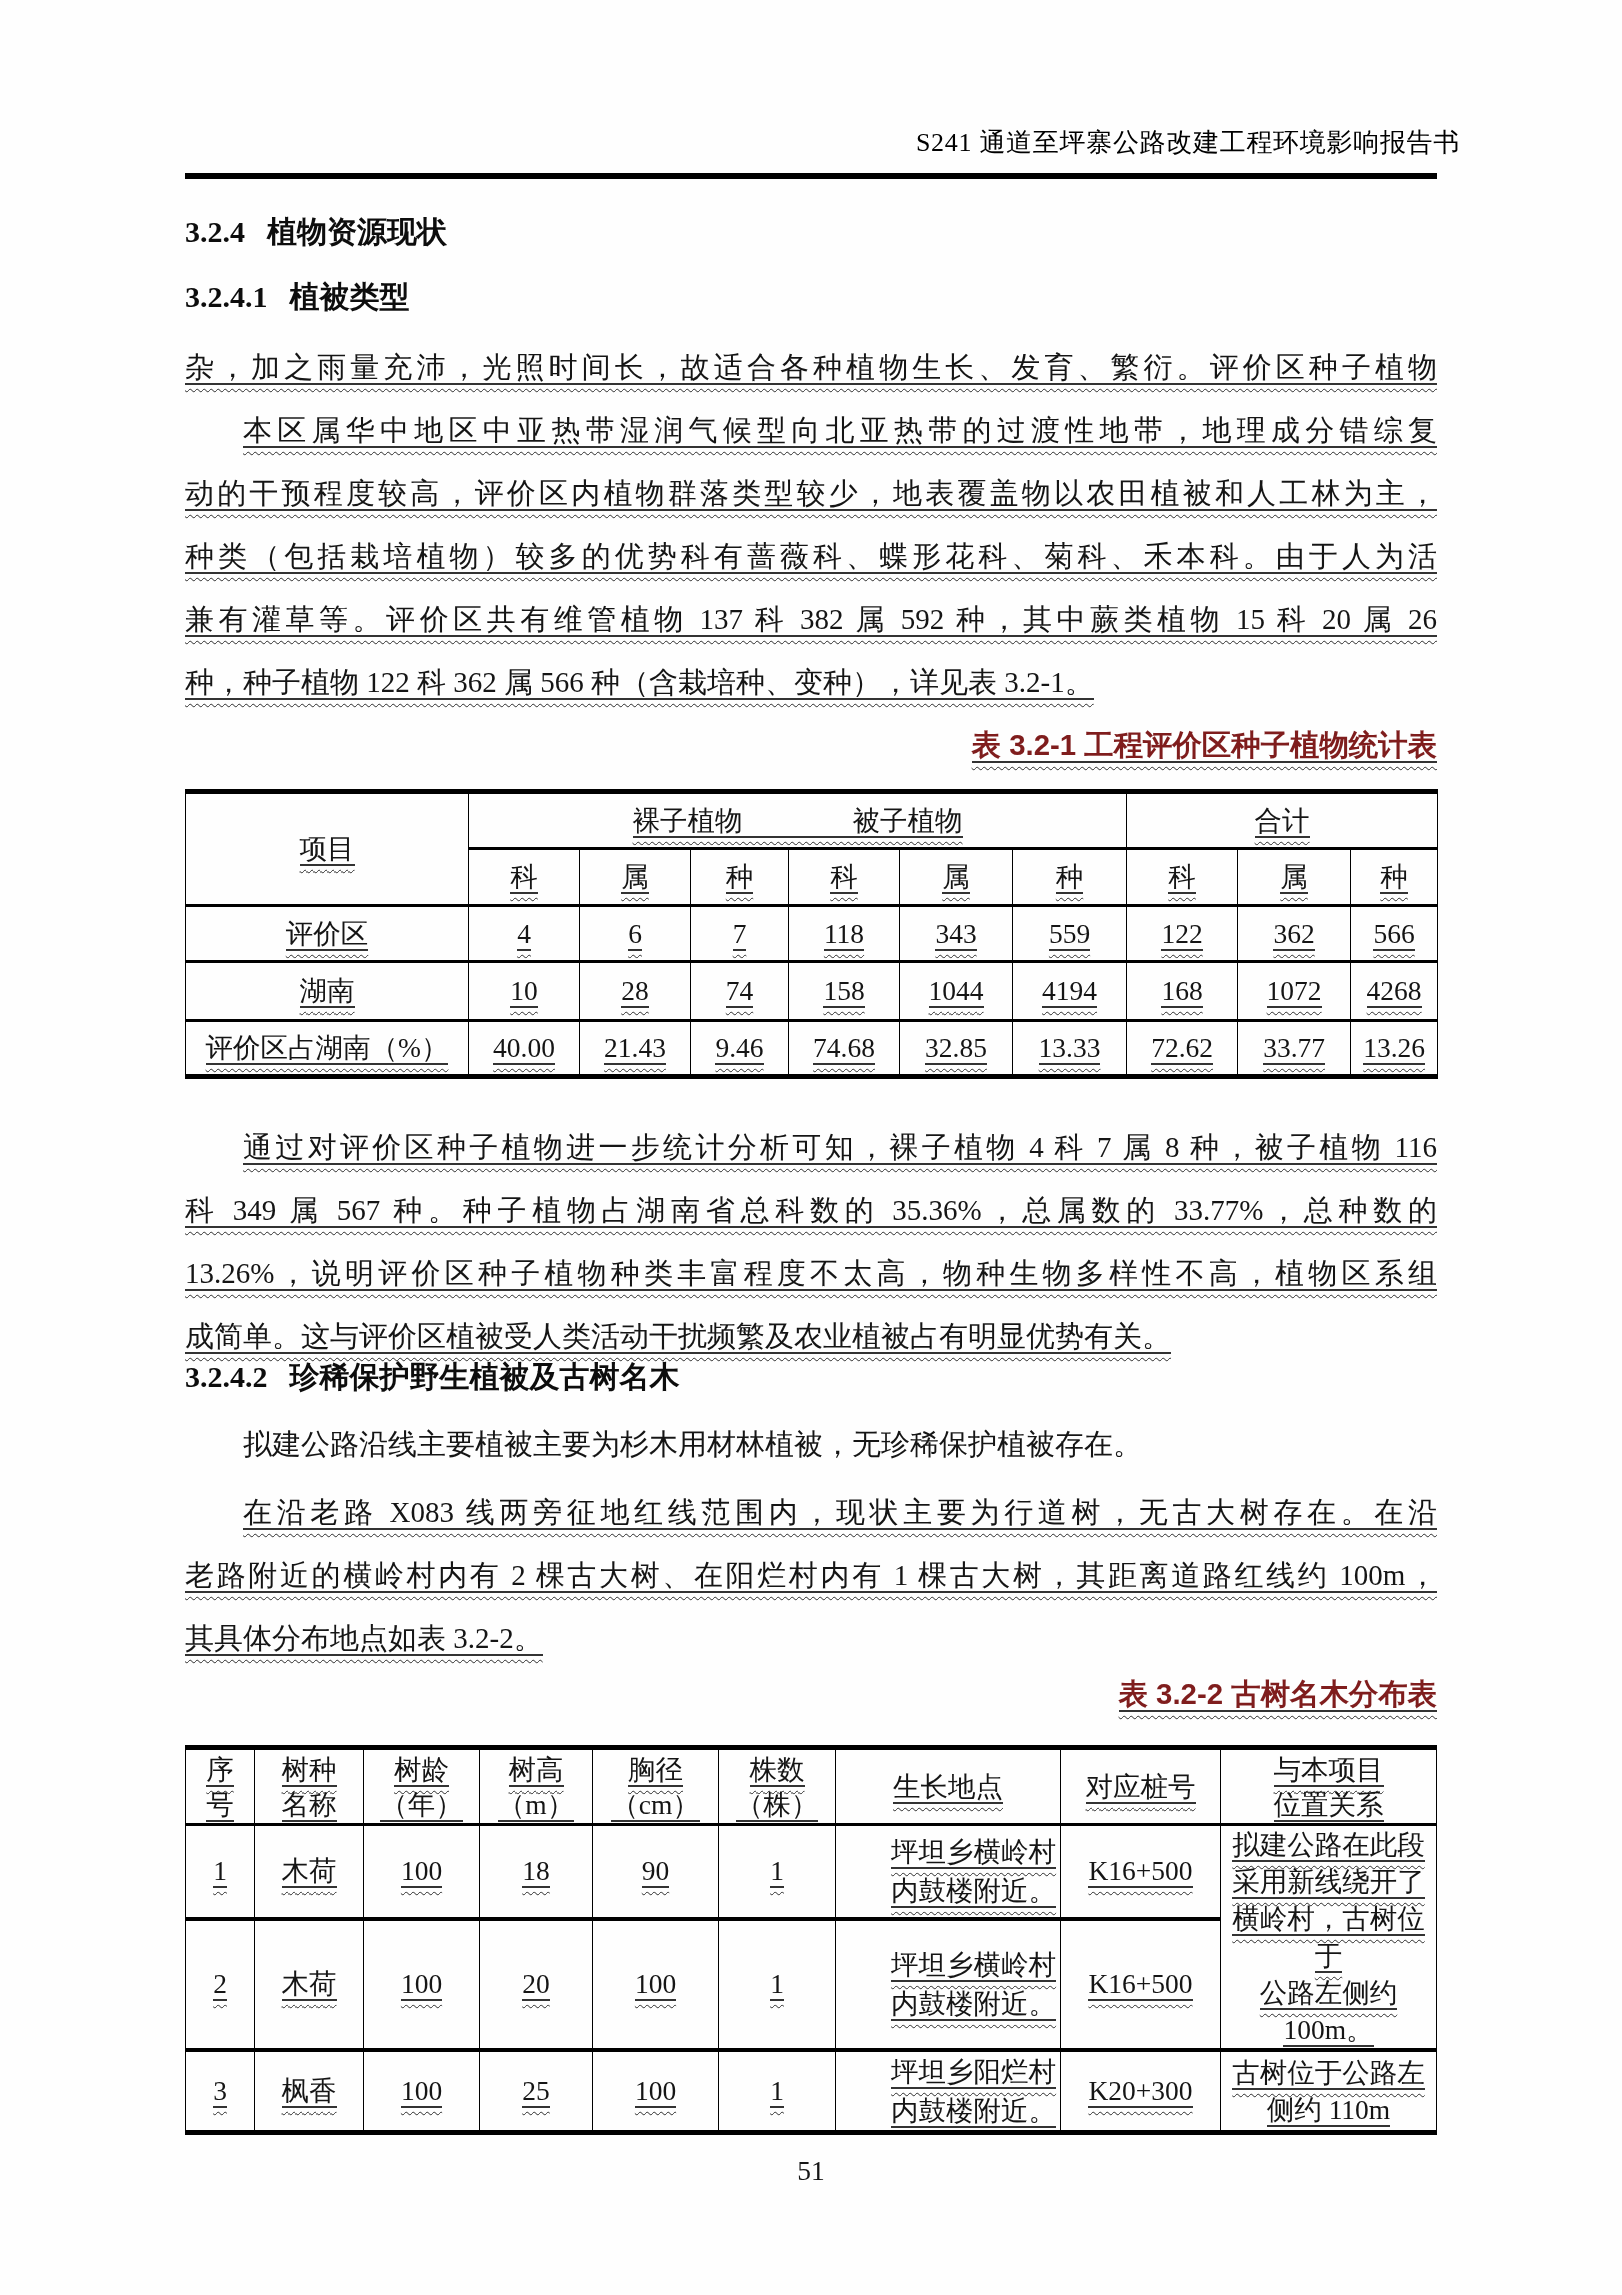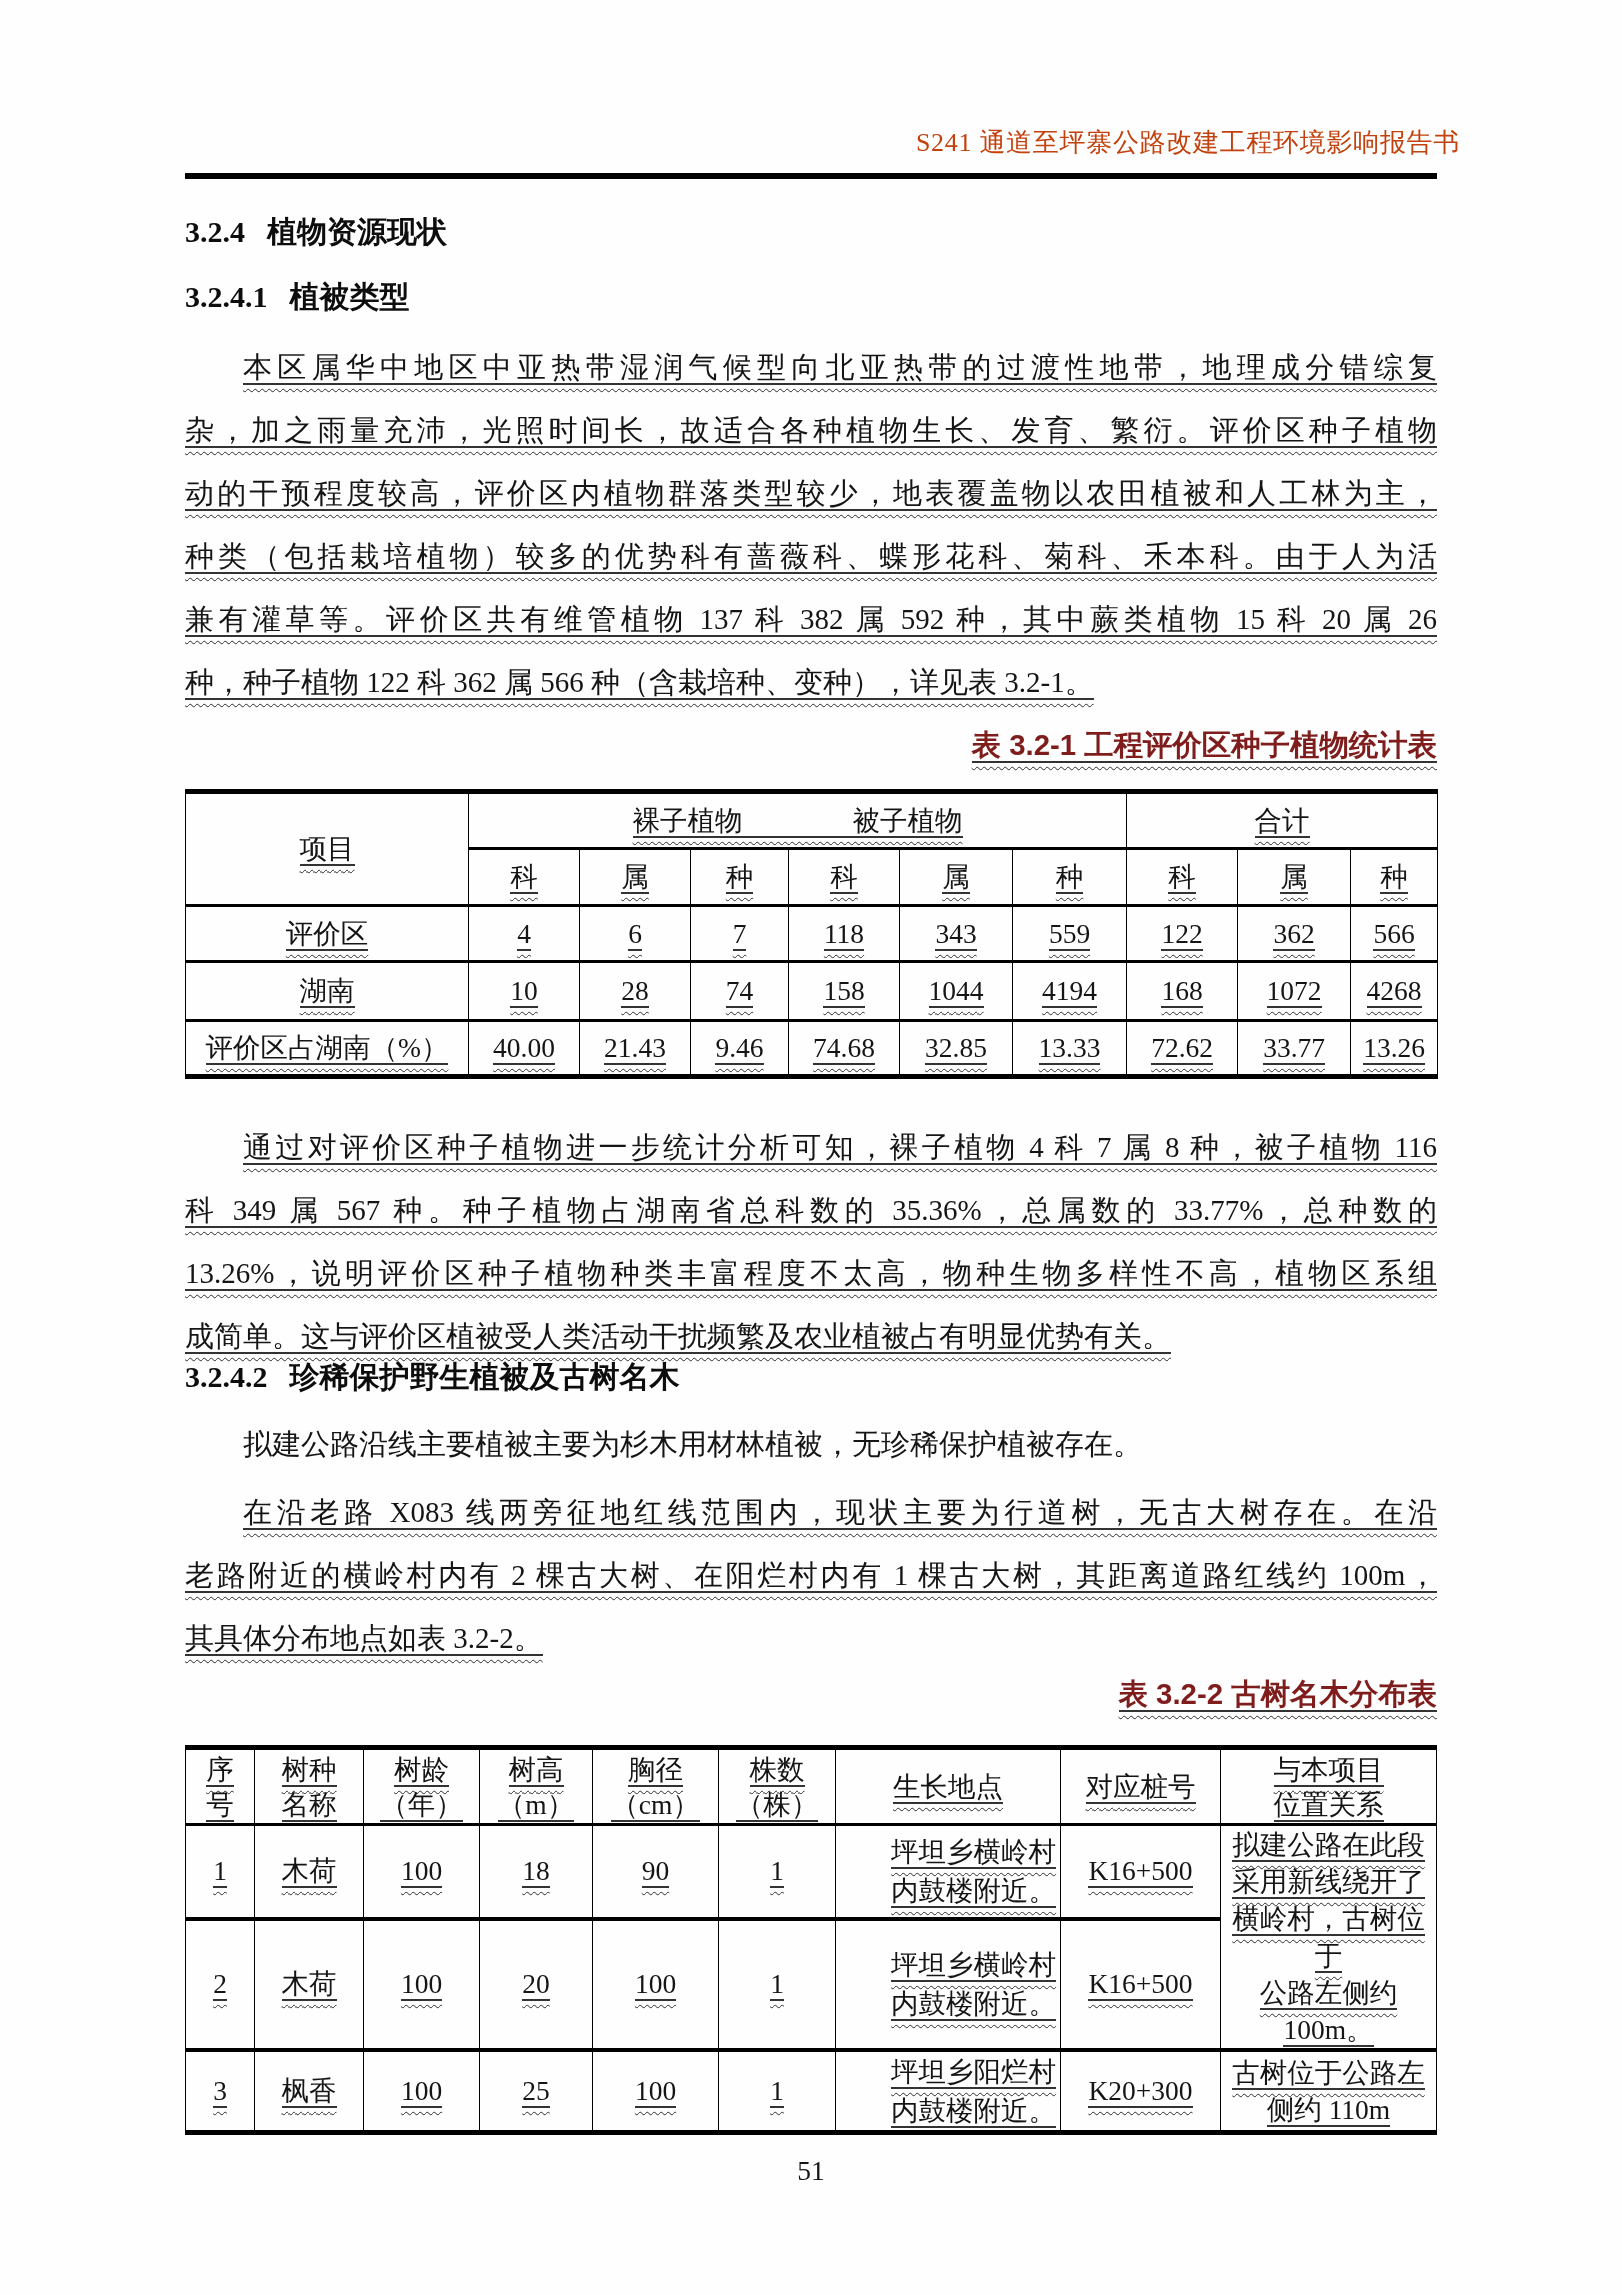--- a/index.html
+++ b/index.html
@@ -8,21 +8,21 @@
     width:1622px;height:2295px;
     background:#fefefe;
     overflow:hidden;
     font-family:"Liberation Serif","DejaVu Serif",serif;
     color:#111;
   }
   
   .hdr-title{
     position:absolute;left:185px;top:126px;width:1275px;
     text-align:right;font-size:26px;line-height:34px;
-    letter-spacing:0.7px;color:#c2410c;
+    letter-spacing:0.7px;color:#000000;
   }
   .hdr-rule{
     position:absolute;left:185px;top:173px;width:1252px;height:5.9px;
     background:#000;
   }
   
   .hsec{
     position:absolute;left:185px;width:1252px;
     font-family:"Liberation Sans","DejaVu Sans",sans-serif;
     font-weight:bold;font-size:30px;line-height:42px;color:#0d0d0d;
@@ -93,22 +93,22 @@
   <div class="hdr-rule"></div>
 
   <div class="hsec" style="top:211px">
     <span class="num">3.2.4</span><span>植物资源现状</span>
   </div>
   <div class="hsec" style="top:276px">
     <span class="num">3.2.4.1</span><span>植被类型</span>
   </div>
 
   <div class="para" style="top:336px">
+    <div class="pline"><span class="uw">杂，加之雨量充沛，光照时间长，故适合各种植物生长、发育、繁衍。评价区种子植物</span></div>
     <div class="pline first"><span class="uw">本区属华中地区中亚热带湿润气候型向北亚热带的过渡性地带，地理成分错综复</span></div>
-    <div class="pline"><span class="uw">杂，加之雨量充沛，光照时间长，故适合各种植物生长、发育、繁衍。评价区种子植物</span></div>
     <div class="pline"><span class="uw">动的干预程度较高，评价区内植物群落类型较少，地表覆盖物以农田植被和人工林为主，</span></div>
     <div class="pline"><span class="uw">种类（包括栽培植物）较多的优势科有蔷薇科、蝶形花科、菊科、禾本科。由于人为活</span></div>
     <div class="pline"><span class="uw">兼有灌草等。评价区共有维管植物 137 科 382 属 592 种，其中蕨类植物 15 科 20 属 26</span></div>
     <div class="pline last"><span class="uw">种，种子植物 122 科 362 属 566 种（含栽培种、变种），详见表 3.2-1。</span></div>
   </div>
 
   <div class="tbl-title" style="top:724px"><span class="uw">表 3.2-1 工程评价区种子植物统计表</span></div>
 
   <table class="doc t1">
     <colgroup>

